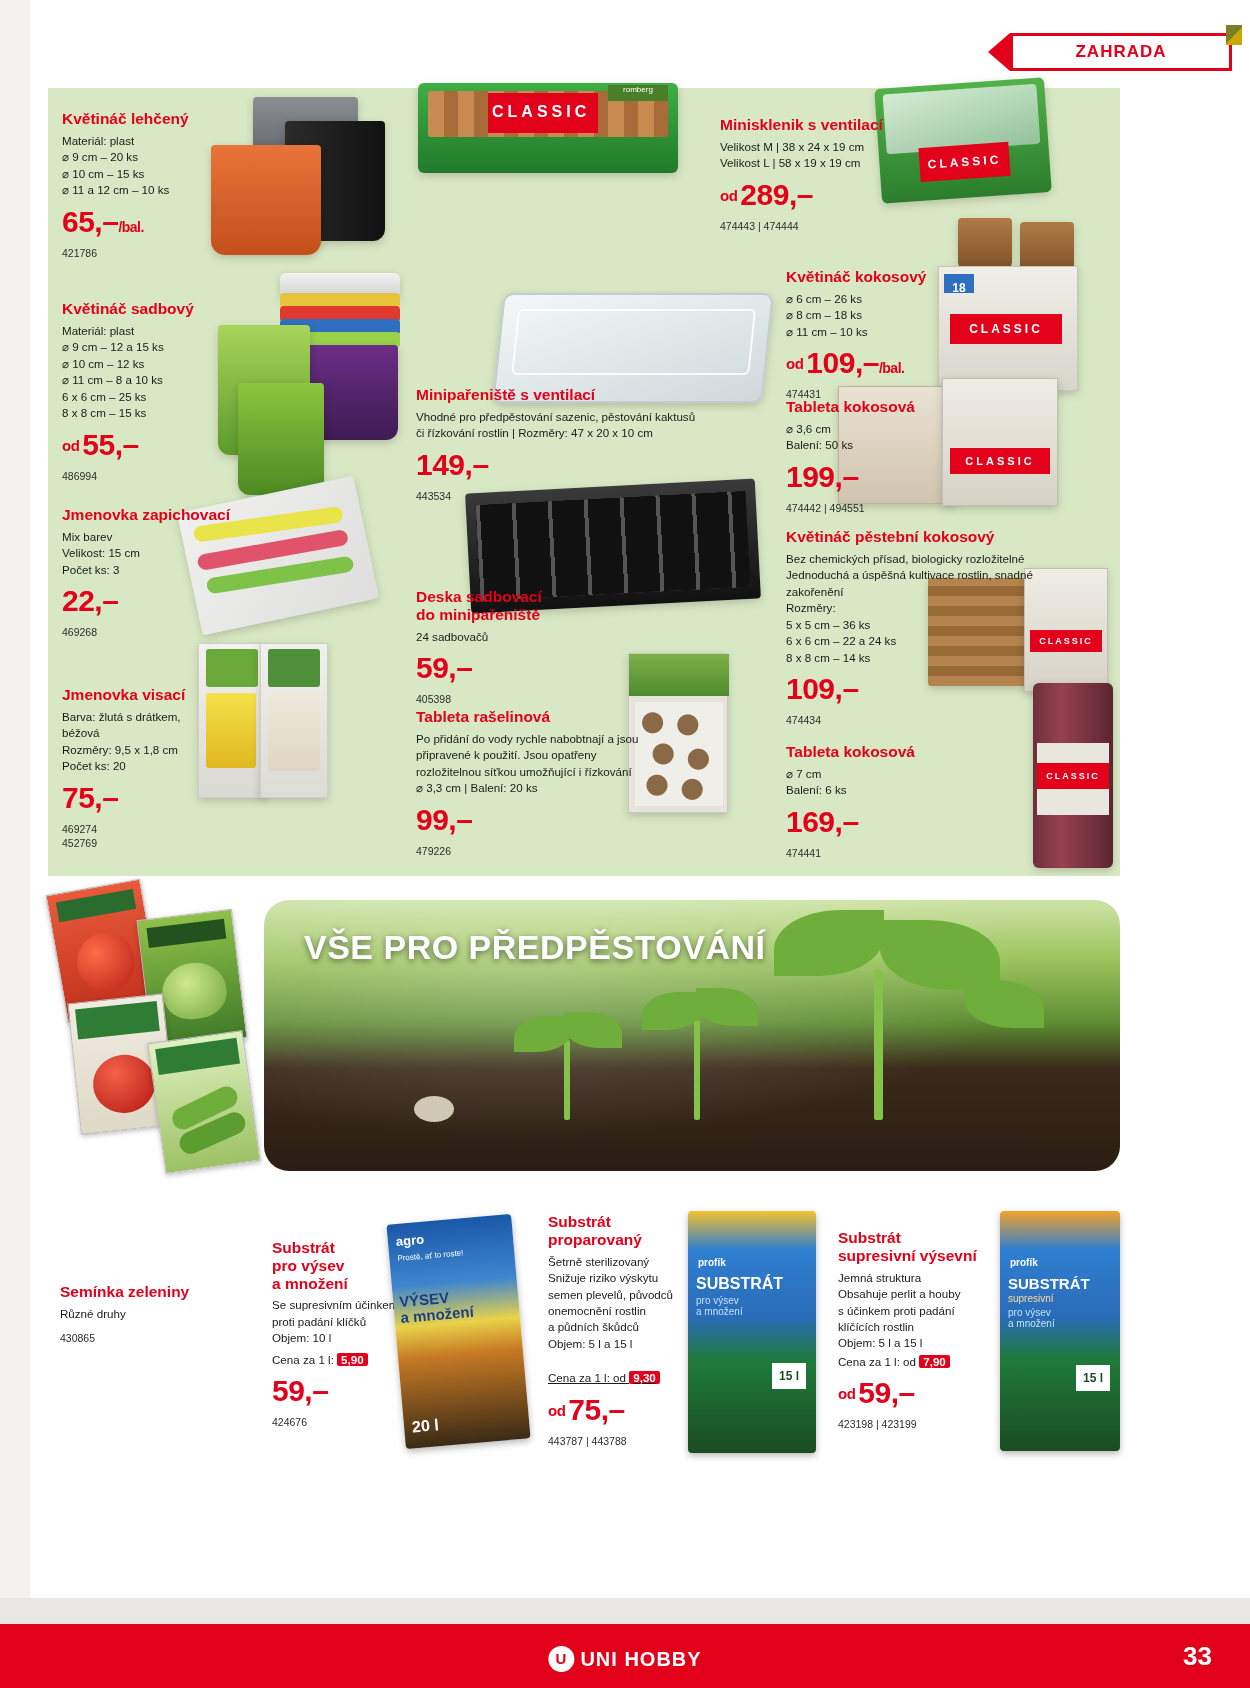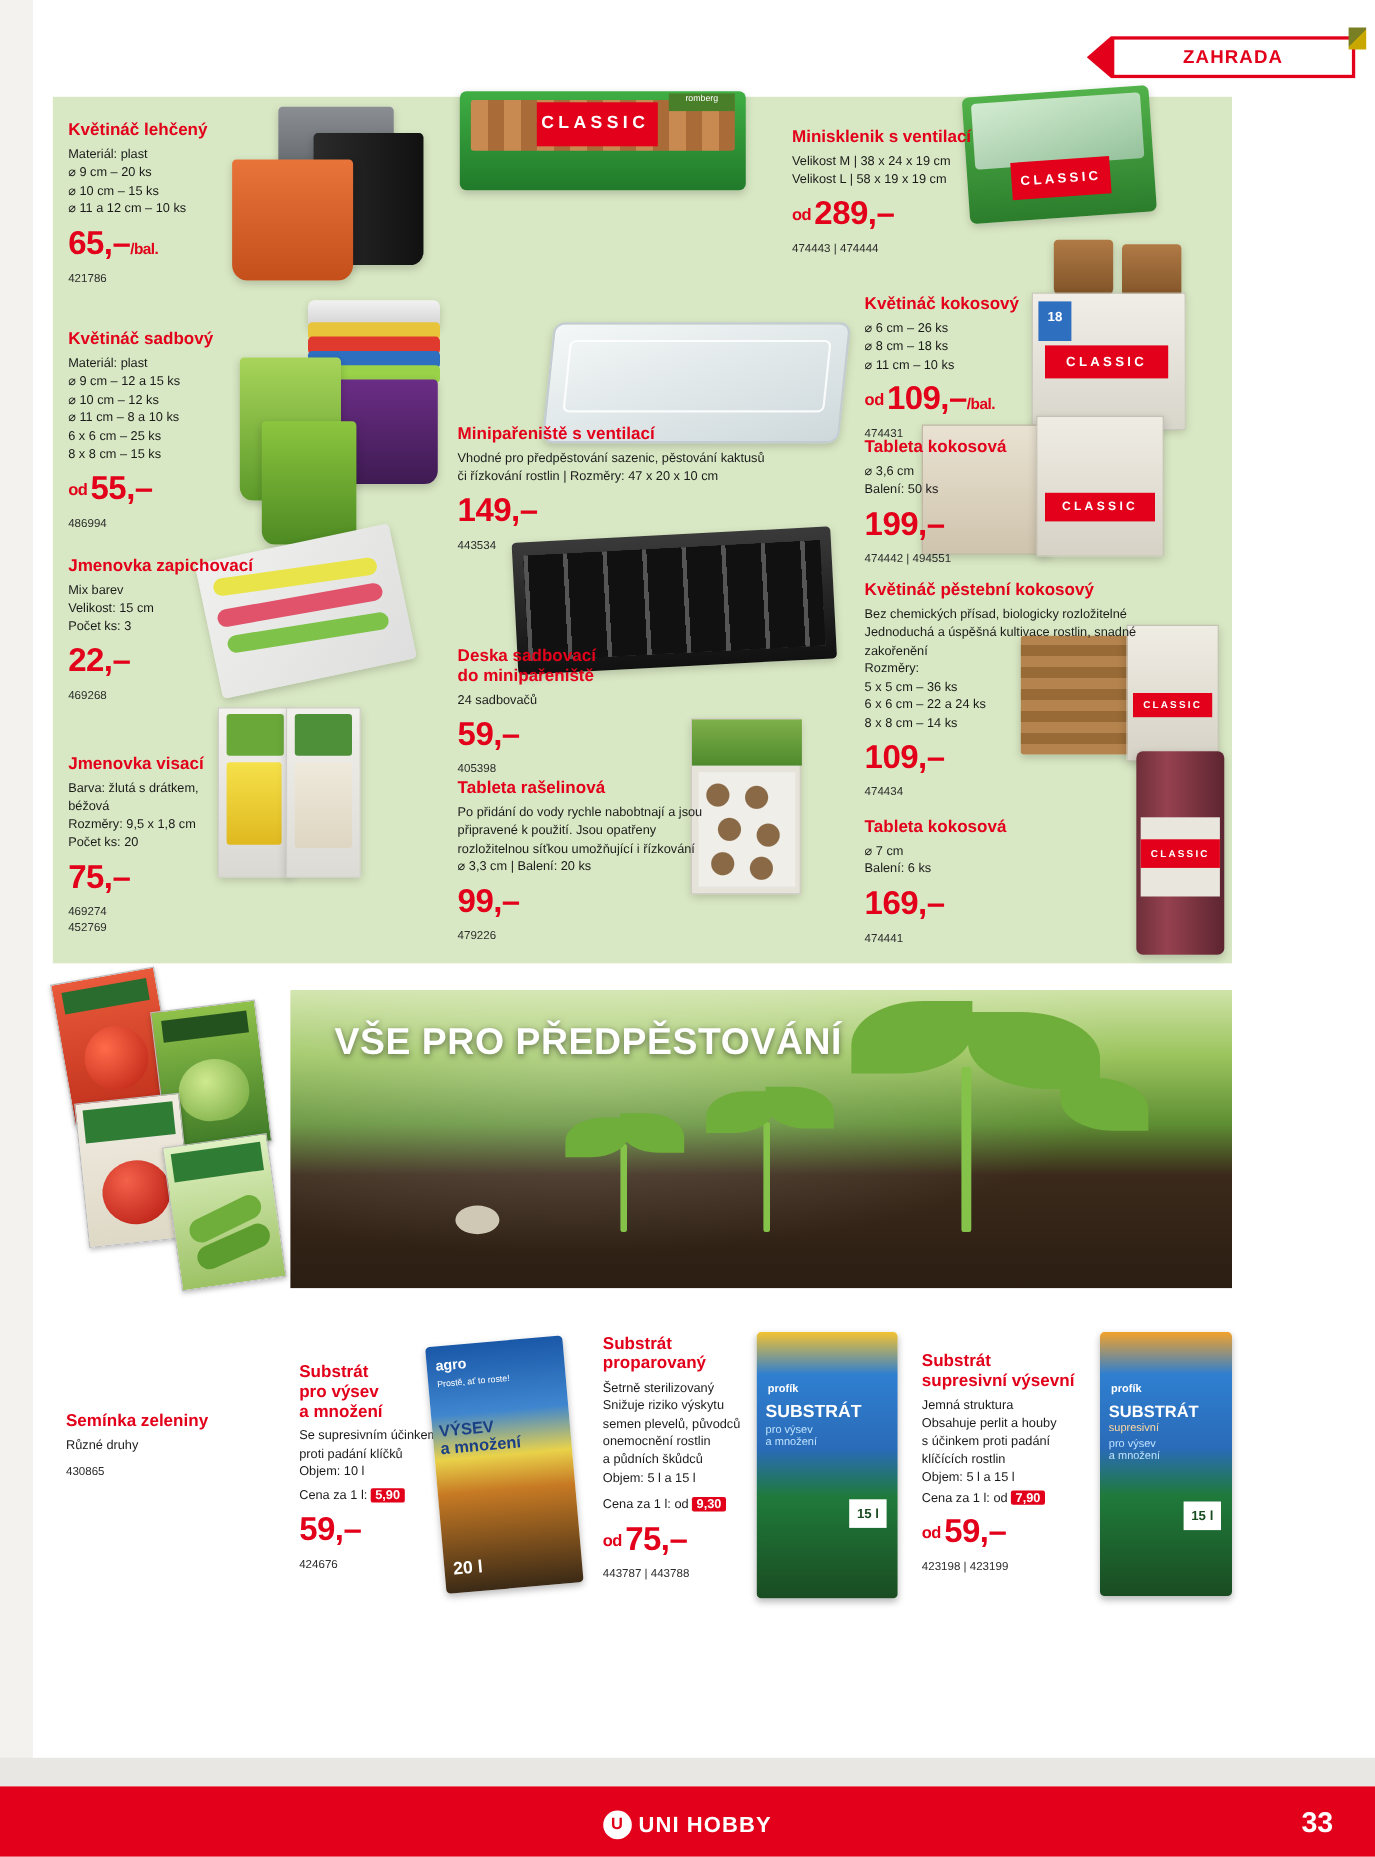--- a/index.html
+++ b/index.html
@@ -76,20 +76,21 @@
   .banner-wrap {
     position: absolute; left: 48px; top: 876px; width: 1072px; height: 315px;
     background: #ffffff;
   }
   .banner-photo {
     position: absolute; left: 216px; top: 24px; width: 856px; height: 271px;
     background:
       radial-gradient(ellipse at 30% 25%, rgba(255,255,255,.25), rgba(0,0,0,0) 60%),
       linear-gradient(180deg, #cfe3a8 0%, #9bc45d 22%, #5e8e33 45%, #3b2a1b 62%, #2a1d12 100%);
     overflow: hidden;
+    border-radius: 25px;
   }
   .banner-title {
     position: absolute; left: 40px; top: 28px;
     color: #ffffff; font-weight: bold; font-size: 34px; letter-spacing: .5px;
     text-shadow: 0 2px 6px rgba(0,0,0,.5);
   }
   .leafc { position: absolute; background: #6fae3a; border-radius: 60% 0 60% 0; }
   .stem { position: absolute; background: #84c24a; border-radius: 2px; }
 
   
@@ -218,21 +219,21 @@
     <div class="img shadow" style="left:830px;top:-5px;width:170px;height:115px;background:linear-gradient(180deg,#52b24a,#2b7d2c);border-radius:6px;transform:rotate(-4deg);">
       <div style="position:absolute;left:8px;top:6px;right:8px;height:60px;background:linear-gradient(160deg,rgba(255,255,255,.75),rgba(220,230,235,.55));border-radius:4px;"></div>
       <div style="position:absolute;left:40px;top:62px;width:90px;height:34px;background:#e2001a;color:#fff;font-size:12px;font-weight:bold;letter-spacing:3px;text-align:center;line-height:34px;">CLASSIC</div>
     </div>
 
     <div class="img" style="left:880px;top:130px;width:160px;height:180px;">
       <div class="shadow" style="position:absolute;left:30px;top:0;width:54px;height:52px;background:linear-gradient(180deg,#b07a45,#7e5227);border-radius:4px 4px 8px 8px;"></div>
       <div class="shadow" style="position:absolute;left:92px;top:4px;width:54px;height:52px;background:linear-gradient(180deg,#b07a45,#7e5227);border-radius:4px 4px 8px 8px;"></div>
       <div class="shadow" style="position:absolute;left:10px;top:48px;width:140px;height:125px;background:linear-gradient(180deg,#f0eee7,#d8d5cb);border:1px solid #c9c6bb;"></div>
       <div style="position:absolute;left:22px;top:96px;width:112px;height:30px;background:#e2001a;color:#fff;font-size:12px;font-weight:bold;letter-spacing:3px;text-align:center;line-height:30px;">CLASSIC</div>
-      <div style="position:absolute;left:16px;top:56px;width:30px;height:36px;background:#2f6fc0;color:#fff;font-size:12px;font-weight:bold;text-align:center;line-height:28px;">18</div>
+      <div style="position:absolute;left:16px;top:56px;width:30px;height:19px;background:#2f6fc0;color:#fff;font-size:12px;font-weight:bold;text-align:center;line-height:28px;">18</div>
     </div>
 
     <div class="img" style="left:790px;top:290px;width:220px;height:130px;">
       <div class="shadow" style="position:absolute;left:0;top:8px;width:118px;height:118px;background:linear-gradient(180deg,#e9e2d2,#cfc4ad);border:1px solid #bdb2a0;"></div>
       <div class="shadow" style="position:absolute;left:104px;top:0;width:116px;height:128px;background:linear-gradient(180deg,#efece4,#d6d2c6);border:1px solid #c3bfb2;"></div>
       <div style="position:absolute;left:112px;top:70px;width:100px;height:26px;background:#e2001a;color:#fff;font-size:11px;font-weight:bold;letter-spacing:3px;text-align:center;line-height:26px;">CLASSIC</div>
     </div>
 
     <div class="img" style="left:880px;top:480px;width:180px;height:135px;">
       <div class="shadow" style="position:absolute;left:0;top:10px;width:120px;height:108px;background:repeating-linear-gradient(0deg,#b5844e 0 10px,#976a36 10px 20px);border-radius:3px;"></div>
@@ -460,21 +461,21 @@
     <div class="prod" style="left:548px;top:22px;width:150px;">
       <div class="p-title" style="white-space:pre-line;">Substrát
 proparovaný</div>
       <div class="p-desc">
         <div>Šetrně sterilizovaný</div>
         <div>Snižuje riziko výskytu</div>
         <div>semen plevelů, původců</div>
         <div>onemocnění rostlin</div>
         <div>a půdních škůdců</div>
         <div>Objem: 5 l a 15 l</div>
-        <div style="margin-top:8px;">
+        <div style="margin-top:18px;text-decoration:underline;">
           <span>Cena za 1 l: od</span>
           <span class="hl">9,30</span>
         </div>
       </div>
       <div class="price">
         <span class="od">od</span><span>75,–</span>
       </div>
       <div class="code">443787 | 443788</div>
     </div>
     <div class="bag" style="left:688px;top:20px;width:128px;height:242px;background:linear-gradient(180deg,#f3c230 0%,#2f7fd0 16%,#2a6bb8 44%,#1f7a3a 62%,#1a4c22 100%);">

